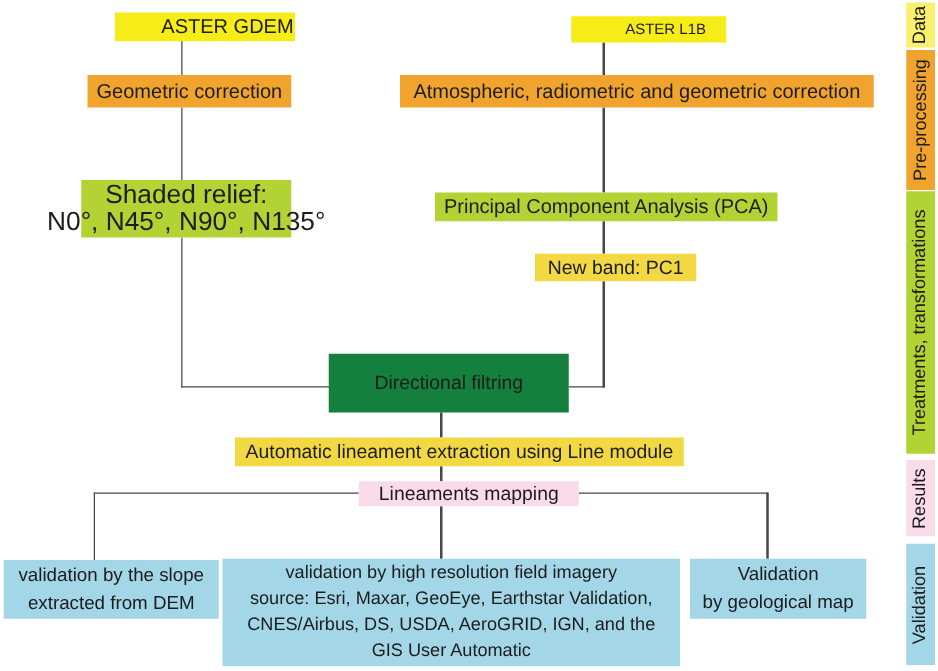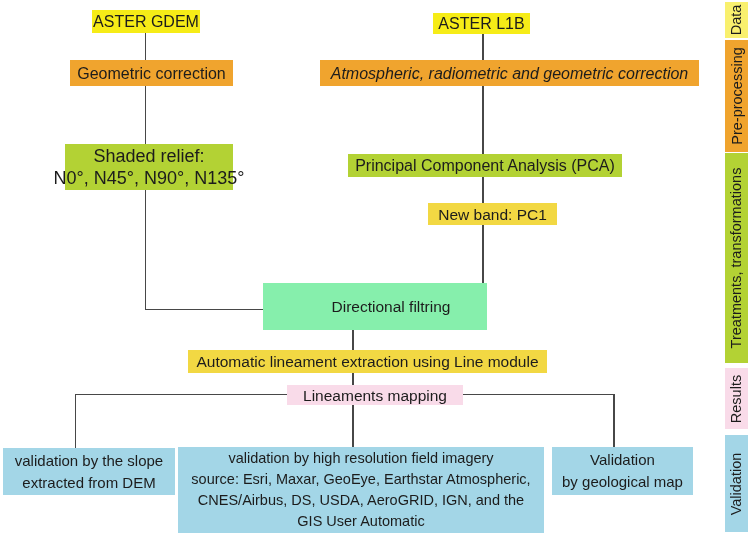--- a/index.html
+++ b/index.html
@@ -22,24 +22,24 @@
     display: flex;
     flex-direction: column;
     align-items: center;
     justify-content: center;
     text-align: center;
     font-size: 15px;
     line-height: 21px;
   }
   .node span { display: block; white-space: nowrap; }
   .n-gdem     { left: 92px;  top: 10px;  width: 108px; height: 23px; font-size: 16px; }
-  .n-l1b      { left: 433px; top: 13px;  width: 97px;  height: 21px; font-size: 16px; }
+  .n-l1b      { left: 457px; top: 13px;  width: 97px;  height: 21px; font-size: 12px; padding-left: 27px; }
   .n-geo      { left: 70px;  top: 60px;  width: 163px; height: 26px; font-size: 16px; }
-  .n-atmo     { left: 320px; top: 60px;  width: 379px; height: 26px; font-size: 16px; font-style: italic; }
-  .n-shaded   { left: 65px;  top: 144px; width: 168px; height: 46px; font-size: 18px; line-height: 22px; }
+  .n-atmo     { left: 320px; top: 60px;  width: 379px; height: 26px; font-size: 16px; }
+  .n-shaded   { left: 65px;  top: 144px; width: 168px; height: 46px; font-size: 21px; line-height: 22px; }
   .n-pca      { left: 348px; top: 154px; width: 274px; height: 23px; font-size: 16px; }
   .n-newband  { left: 428px; top: 203px; width: 129px; height: 22px; font-size: 15.5px; }
   .n-dir      { left: 263px; top: 283px; width: 192px; height: 47px; font-size: 15.5px; line-height: 22px; }
   .n-auto     { left: 188px; top: 350px; width: 359px; height: 23px; font-size: 15.5px; }
   .n-linmap   { left: 287px; top: 385px; width: 176px; height: 20px; font-size: 15.5px; }
   .n-vslope   { left: 3px;   top: 448px; width: 172px; height: 47px; line-height: 22px; }
   .n-vimg     { left: 178px; top: 447px; width: 366px; height: 86px; font-size: 14.5px; line-height: 21px; }
   .n-vgeo     { left: 552px; top: 447px; width: 141px; height: 48px; line-height: 22px; }
   
   .strip {
@@ -76,21 +76,21 @@
   <div class="ln v" style="left:482px;   top:225px;   height:85px;"></div>
   <div class="ln h" style="left:455px;   top:308.5px; width:28.5px;"></div>
   <div class="ln v" style="left:352px;   top:330px;   height:20px;"></div>
   <div class="ln v" style="left:352px;   top:373px;   height:12px;"></div>
   <div class="ln h" style="left:74.5px;  top:393.5px; width:212.5px;"></div>
   <div class="ln v" style="left:74.5px;  top:393.5px; height:54.5px;"></div>
   <div class="ln h" style="left:463px;   top:393.5px; width:151px;"></div>
   <div class="ln v" style="left:613px;   top:393.5px; height:53.5px;"></div>
   <div class="ln v" style="left:352px;   top:405px;   height:42px;"></div>
 
-  <div class="node n-gdem" style="background-color: rgb(246, 236, 23);">
+  <div class="node n-gdem" style="background-color: rgb(246, 236, 23); padding-left: 36px;">
     <span>ASTER GDEM</span>
   </div>
 
   <div class="node n-l1b" style="background-color: rgb(246, 236, 23);">
     <span>ASTER L1B</span>
   </div>
 
   <div class="node n-geo" style="background-color: rgb(240, 164, 46);">
     <span>Geometric correction</span>
   </div>
@@ -105,40 +105,40 @@
   </div>
 
   <div class="node n-pca" style="background-color: rgb(179, 210, 52);">
     <span>Principal Component Analysis (PCA)</span>
   </div>
 
   <div class="node n-newband" style="background-color: rgb(242, 216, 67); text-align: center;">
     <span>New band: PC1</span>
   </div>
 
-  <div class="node n-dir" style="background-color: #86efac; padding-left: 32px;">
+  <div class="node n-dir" style="background-color: #15803d;">
     <span>Directional filtring</span>
   </div>
 
   <div class="node n-auto" style="background-color: rgb(242, 216, 67);">
     <span>Automatic lineament extraction using Line module</span>
   </div>
 
   <div class="node n-linmap" style="background-color: rgb(249, 219, 233);">
     <span>Lineaments mapping</span>
   </div>
 
   <div class="node n-vslope" style="background-color: rgb(163, 214, 231);">
     <span>validation by the slope</span>
     <span>extracted from DEM</span>
   </div>
 
   <div class="node n-vimg" style="background-color: rgb(163, 214, 231);">
     <span>validation by high resolution field imagery</span>
-    <span>source: Esri, Maxar, GeoEye, Earthstar Atmospheric,</span>
+    <span>source: Esri, Maxar, GeoEye, Earthstar Validation,</span>
     <span>CNES/Airbus, DS, USDA, AeroGRID, IGN, and the</span>
     <span>GIS User Automatic</span>
   </div>
 
   <div class="node n-vgeo" style="background-color: rgb(163, 214, 231);">
     <span>Validation</span>
     <span>by geological map</span>
   </div>
 
   <div class="strip s-data" style="background-color: rgb(249, 240, 110);">

